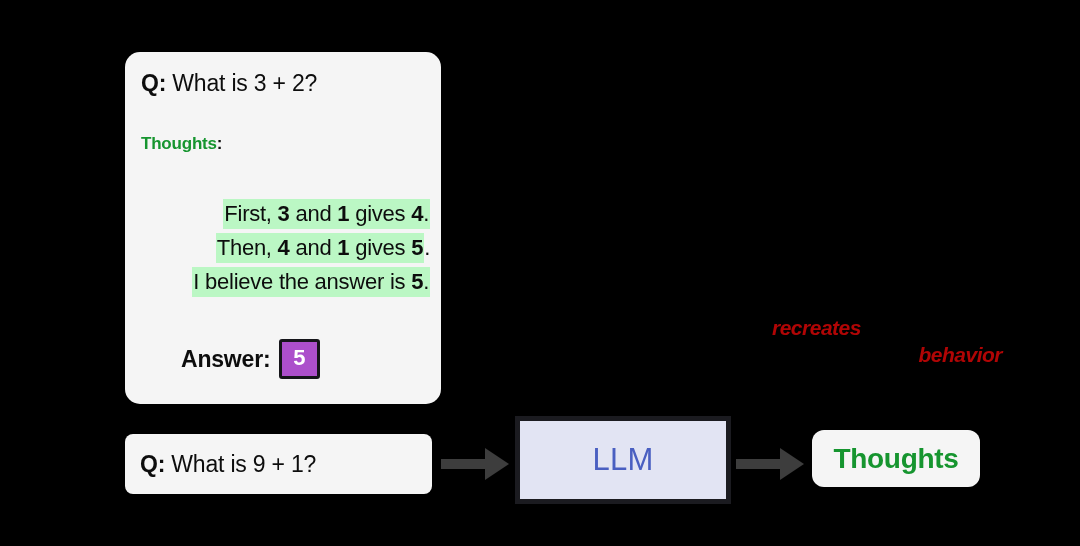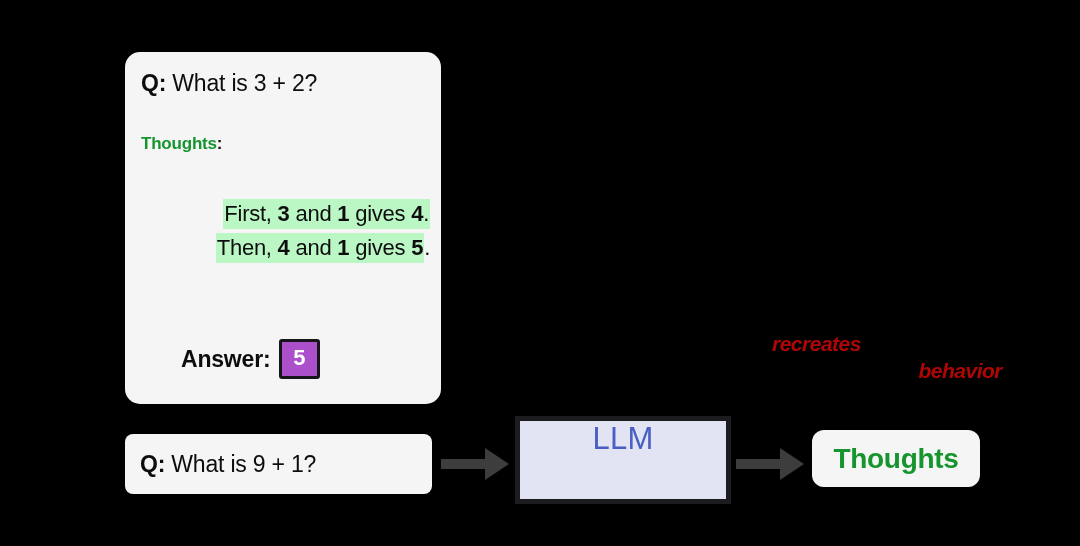--- a/index.html
+++ b/index.html
@@ -154,20 +154,21 @@
   #llm-box {
     position: absolute;
     left: 515px;
     top: 416px;
     width: 216px;
     height: 88px;
     background: #e2e4f3;
     border: 5px solid #1b1b20;
     box-sizing: border-box;
     display: flex;
+    align-items: center;
     justify-content: center;
   }
   #llm-box .llm-text {
     font-size: 31px;
     color: #4a5fc1;
     letter-spacing: 0.3px;
   }
 
   
   #output-pill {
@@ -194,21 +195,20 @@
     position: absolute;
     left: 772px;
     top: 314px;
     width: 230px;
     color: #b00505;
     font-size: 21px;
     font-weight: bold;
     font-style: italic;
     letter-spacing: -0.5px;
     line-height: 27px;
-    margin-top: 16px;
   }
   #annotation .anno-line-1 { display: block; text-align: left; }
   #annotation .anno-line-2 { display: block; text-align: right; padding-left: 62px; }
 </style>
 </head>
 <body>
 
 <div id="canvas">
 
   <div id="example-card">
@@ -223,20 +223,23 @@
 
     <div id="thought-lines">
       <div class="thought-line">
         <span class="hl"><span>First, </span><b>3</b><span> and </span><b>1</b><span> gives </span><b>4</b><span>.</span></span>
       </div>
 
       <div class="thought-line">
         <span class="hl"><span>Then, </span><b>4</b><span> and </span><b>1</b><span> gives </span><b>5</b></span><span>.</span>
       </div>
 
+      <div class="thought-line">
+        <span class="hl"><span>I believe the answer is </span><b>5</b><span>.</span></span>
+      </div>
     </div>
 
     <div id="answer-row">
       <span class="alabel">Answer:</span>
       <span id="answer-chip">5</span>
     </div>
   </div>
 
   <div id="query-pill">
     <span class="qline"><span class="qlabel">Q:</span><span> What is 9 + 1?</span></span>

